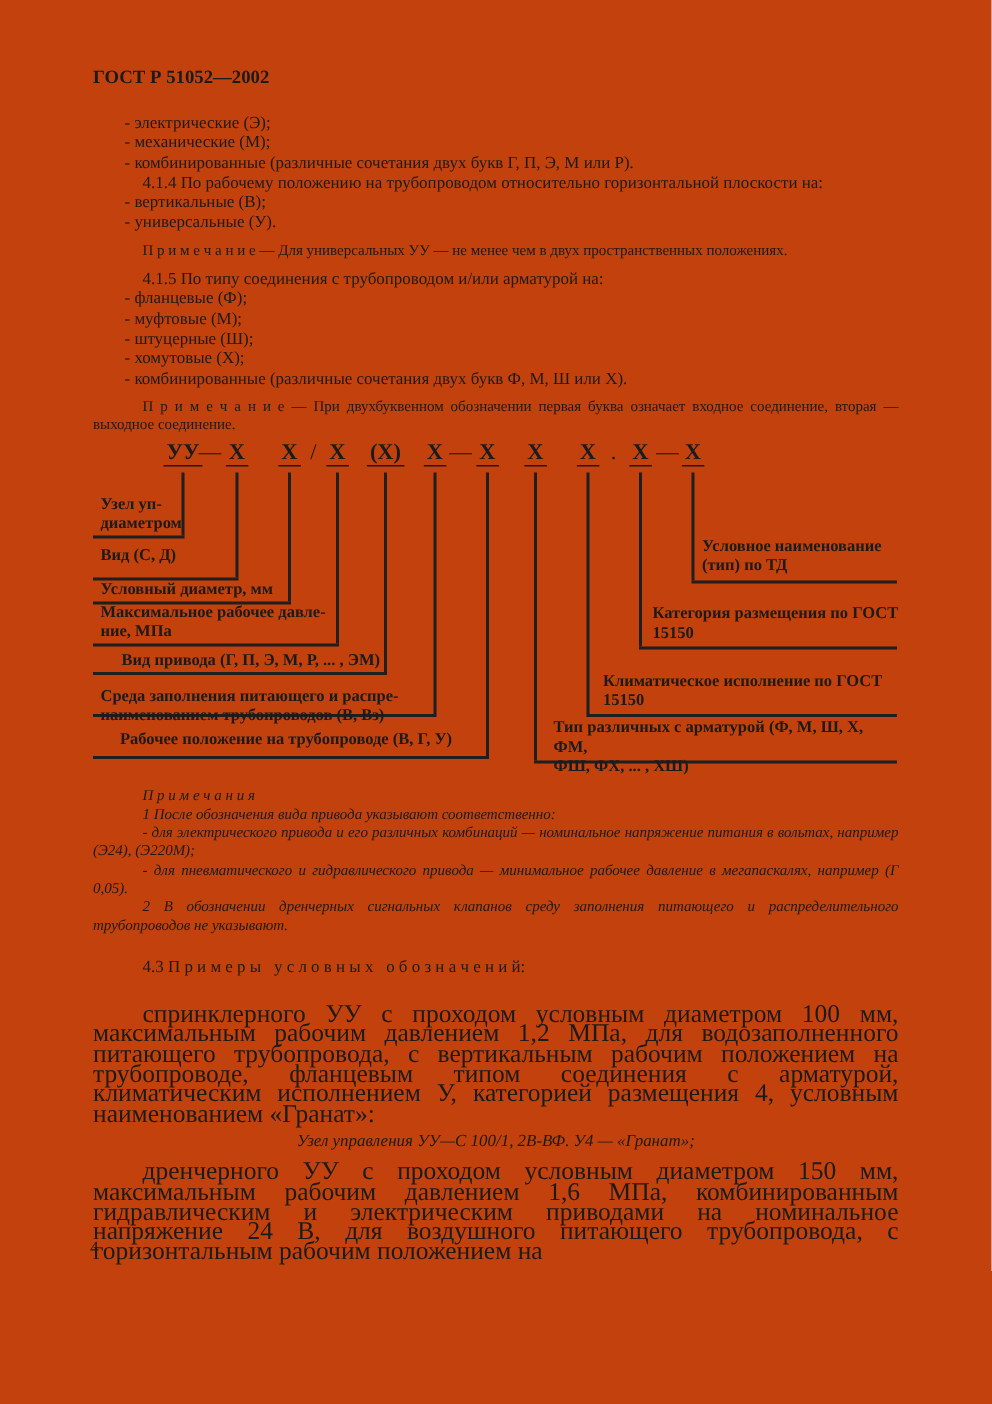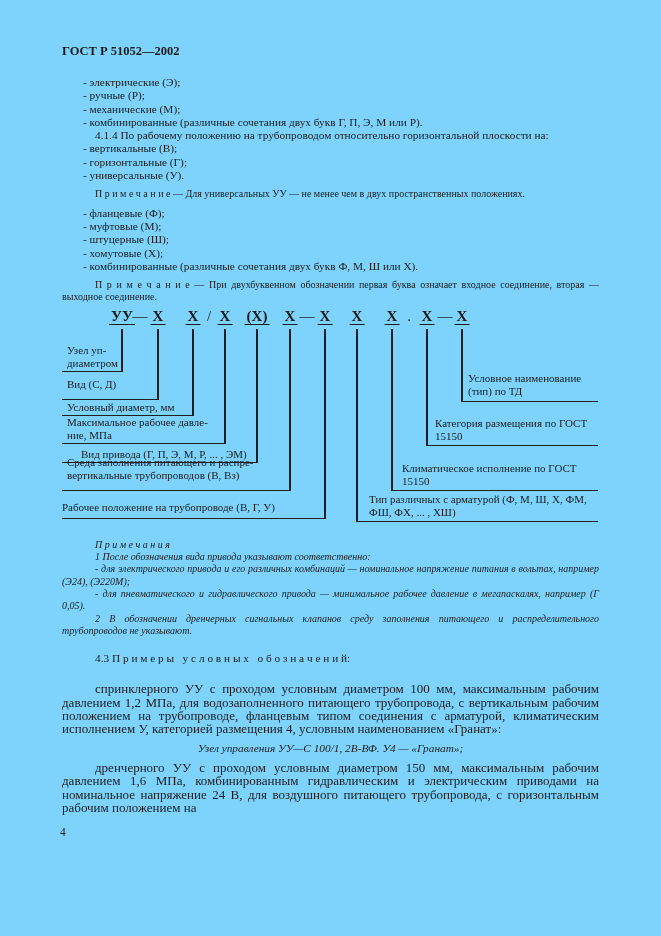--- a/index.html
+++ b/index.html
@@ -1,66 +1,65 @@
 <!DOCTYPE html>
 <html lang="ru"><head>
 <meta charset="utf-8">
 <style>
   html,body{margin:0;padding:0;background:#e9e9e9;}
   .page{
-    position:relative;width:661px;height:936px;background:#7dd3fc;
+    position:relative;width:661px;height:936px;background:#c2410c;
     font-family:"Liberation Serif","DejaVu Serif",serif;color:#1b1b1b;
     overflow:hidden;
   }
   .content{position:absolute;left:62px;top:44px;width:537px;}
   .doc-header{font-weight:bold;font-size:12.5px;margin:0 0 17px 0;}
   .bodyline{font-size:11.3px;line-height:13.3px;}
   .list .bodyline{padding-left:21px;}
-  .para{font-size:13px;line-height:13.3px;text-align:justify;text-indent:33px;margin:0;hyphens:auto;}
+  .para{font-size:17px;line-height:13.3px;text-align:justify;text-indent:33px;margin:0;hyphens:auto;}
   .sec{font-size:11.3px;line-height:13.3px;text-indent:33px;margin-top:8px;}
   .smallnote{font-size:10px;line-height:12.3px;text-align:justify;text-indent:33px;margin:6px 0 6px 0;}
   .noteslines .smallnote{margin:0;font-style:italic;}
   .s43head{font-size:11.3px;line-height:13.3px;text-indent:33px;white-space:pre;margin-top:15px;margin-bottom:17px;}
   .example{font-size:11.3px;line-height:13.3px;font-style:italic;text-align:center;margin:6px 0 6px 0;}
   .pagenum{position:absolute;left:60px;top:826px;font-size:11.5px;}
   
   .diagram{position:relative;height:229px;margin-top:6px;font-size:11px;line-height:13px;}
   .tok{position:absolute;top:0;transform:translateX(-50%);font-size:15px;font-weight:600;}
   .tok.u{border-bottom:1.5px solid #1b1b1b;padding:0 2px 1px 2px;}
   .tok.sep{font-weight:400;}
   .vl{position:absolute;top:19px;width:2px;background:#1f1f1f;}
   .rl{position:absolute;height:1.5px;background:#1f1f1f;}
-  .dlab{position:absolute;}
+  .dlab{position:absolute;font-weight:bold;}
   .dlab span{display:block;}
 </style>
 </head>
 <body>
 
 <div class="page">
   <div class="content">
 
     <p class="doc-header">ГОСТ Р 51052—2002</p>
 
     <div class="list">
       <div class="bodyline">- электрические (Э);</div>
-      <div class="bodyline">- ручные (Р);</div>
       <div class="bodyline">- механические (М);</div>
       <div class="bodyline">- комбинированные (различные сочетания двух букв Г, П, Э, М или Р).</div>
     </div>
 
     <div class="bodyline" style="text-indent:33px;">4.1.4 По рабочему положению на трубопроводом относительно горизонтальной плоскости на:</div>
 
     <div class="list">
       <div class="bodyline">- вертикальные (В);</div>
-      <div class="bodyline">- горизонтальные (Г);</div>
       <div class="bodyline">- универсальные (У).</div>
     </div>
 
     <p class="smallnote">П р и м е ч а н и е — Для универсальных УУ — не менее чем в двух пространственных положениях.</p>
 
+    <div class="bodyline" style="text-indent:33px;">4.1.5 По типу соединения с трубопроводом и/или арматурой на:</div>
 
     <div class="list">
       <div class="bodyline">- фланцевые (Ф);</div>
       <div class="bodyline">- муфтовые (М);</div>
       <div class="bodyline">- штуцерные (Ш);</div>
       <div class="bodyline">- хомутовые (Х);</div>
       <div class="bodyline">- комбинированные (различные сочетания двух букв Ф, М, Ш или Х).</div>
     </div>
 
     <p class="smallnote">П р и м е ч а н и е — При двухбуквенном обозначении первая буква означает входное соединение, вторая — выходное соединение.</p>
@@ -120,25 +119,25 @@
       <div class="dlab" style="left:5px;top:91px">
         <span>Условный диаметр, мм</span>
       </div>
       <div class="dlab" style="left:5px;top:106px">
         <span>Максимальное рабочее давле-</span>
         <span>ние, МПа</span>
       </div>
       <div class="dlab" style="left:19px;top:138px">
         <span>Вид привода (Г, П, Э, М, Р, ... , ЭМ)</span>
       </div>
-      <div class="dlab" style="left:5px;top:146px">
+      <div class="dlab" style="left:5px;top:162px">
         <span>Среда заполнения питающего и распре-</span>
-        <span>вертикальные трубопроводов (В, Вз)</span>
+        <span>наименованием трубопроводов (В, Вз)</span>
       </div>
-      <div class="dlab" style="left:0;top:191px">
+      <div class="dlab" style="left:18px;top:191px">
         <span>Рабочее положение на трубопроводе (В, Г, У)</span>
       </div>
 
       <div class="dlab" style="left:406px;top:62px">
         <span>Условное наименование</span>
         <span>(тип) по ТД</span>
       </div>
       <div class="dlab" style="left:373px;top:107px">
         <span>Категория размещения по ГОСТ</span>
         <span>15150</span>

